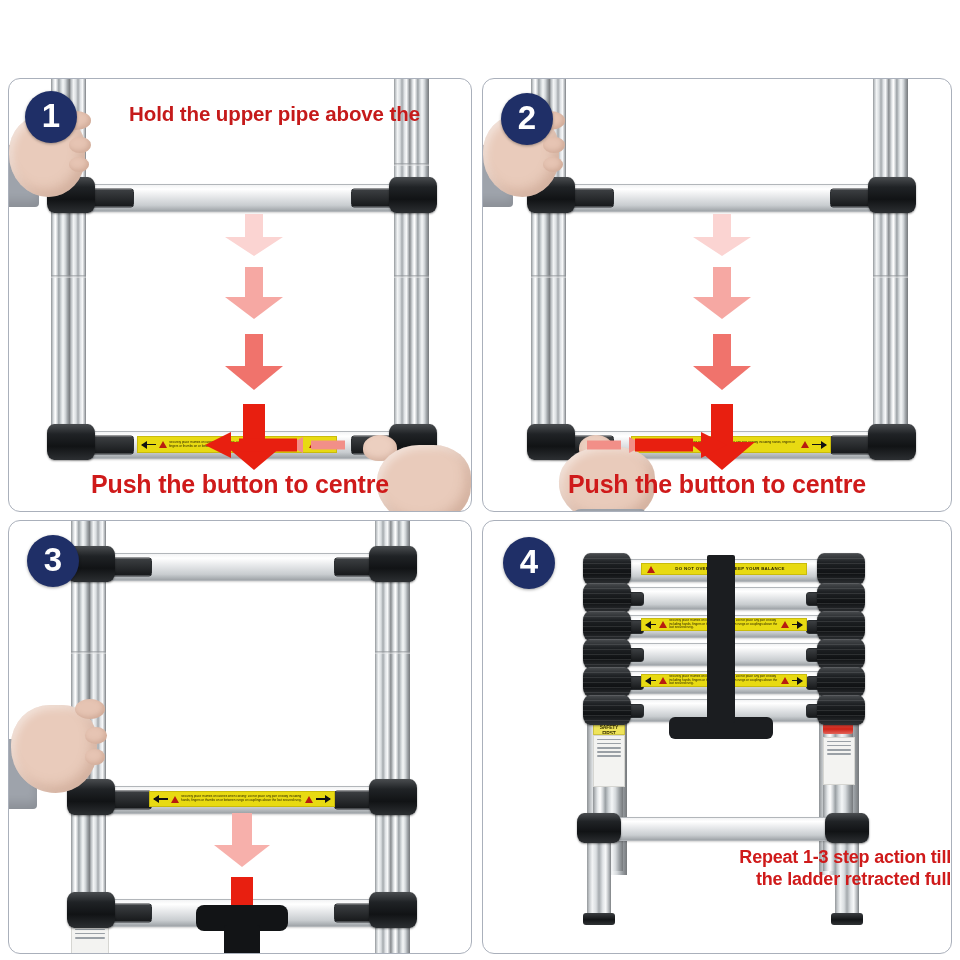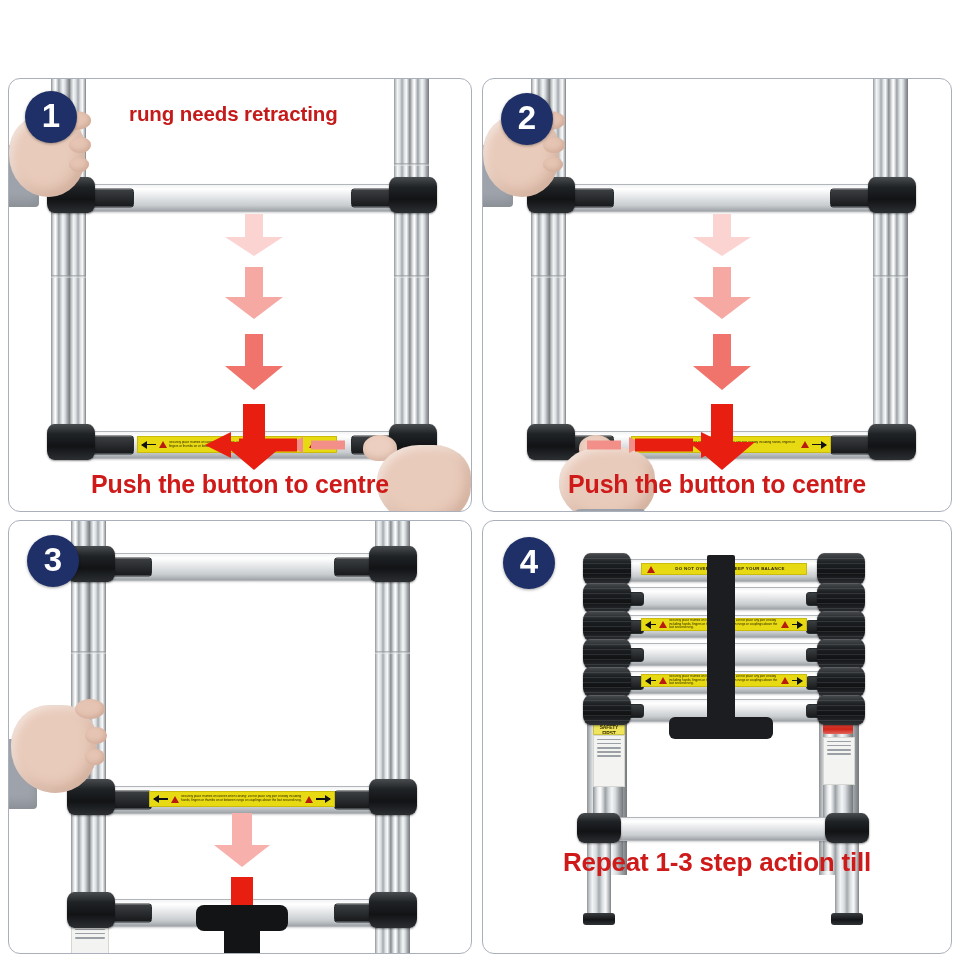--- a/index.html
+++ b/index.html
@@ -61,21 +61,21 @@
     position:absolute;z-index:35;
     color:#c51a1a;font-size:20.5px;font-weight:700;line-height:1.28;
     letter-spacing:-.1px;
   }
   .cap-bottom{
     position:absolute;z-index:35;left:0;width:100%;
     text-align:center;
     color:#cf1a1a;font-size:25px;font-weight:700;line-height:1.22;
     letter-spacing:-.2px;
   }
-  .cap-bottom.two-line{font-size:26px;line-height:1.2;}
+  .cap-bottom.two-line{font-size:18px;line-height:1.2;text-align:right;}
 
   
   .pipe{
     position:absolute;
     background:linear-gradient(90deg,
       #8e9295 0%, #b9bdc0 7%, #e9ecee 16%, #fdfdfd 24%,
       #cfd3d6 33%, #9aa0a4 41%, #cfd4d7 52%,
       #f4f6f7 63%, #d5d9dc 75%, #9ba0a4 88%, #76797c 100%);
     z-index:10;
   }
@@ -298,21 +298,21 @@
 
         <div class="hand" style="left:352px;top:350px;width:110px;height:92px;">
           <div class="thumbtip" style="left:2px;top:6px;width:34px;height:26px;"></div>
           <div class="palm" style="left:16px;top:16px;width:94px;height:80px;"></div>
         </div>
 
         <div class="badge" style="left:16px;top:12px;">
           <span>1</span>
         </div>
         <div class="cap-top" style="left:120px;top:22px;width:330px;">
-          <div>rung needs retracting</div>
+          <div>Hold the upper pipe above the</div>
         </div>
         <div class="cap-bottom" style="top:390px;">Push the button to centre</div>
       </div>
     </div>
 
     <div class="panel p2">
       <div class="stage">
 
         <div class="pipe" style="left:48px;top:-6px;width:19px;height:366px;"></div>
         <div class="pipe thin" style="left:67px;top:-6px;width:16px;height:366px;"></div>
@@ -554,18 +554,19 @@
         <div class="pipe thin" style="left:352px;top:318px;width:24px;height:80px;"></div>
         <div class="foot" style="left:100px;top:392px;width:32px;height:12px;"></div>
         <div class="foot" style="left:348px;top:392px;width:32px;height:12px;"></div>
 
         <div class="badge" style="left:20px;top:16px;">
           <span>4</span>
         </div>
 
         <div class="cap-bottom two-line" style="top:326px;">
           <div>Repeat 1-3 step action till</div>
+          <div>the ladder retracted full</div>
         </div>
       </div>
     </div>
 
   </div>
 </div>
 
 </body></html>

